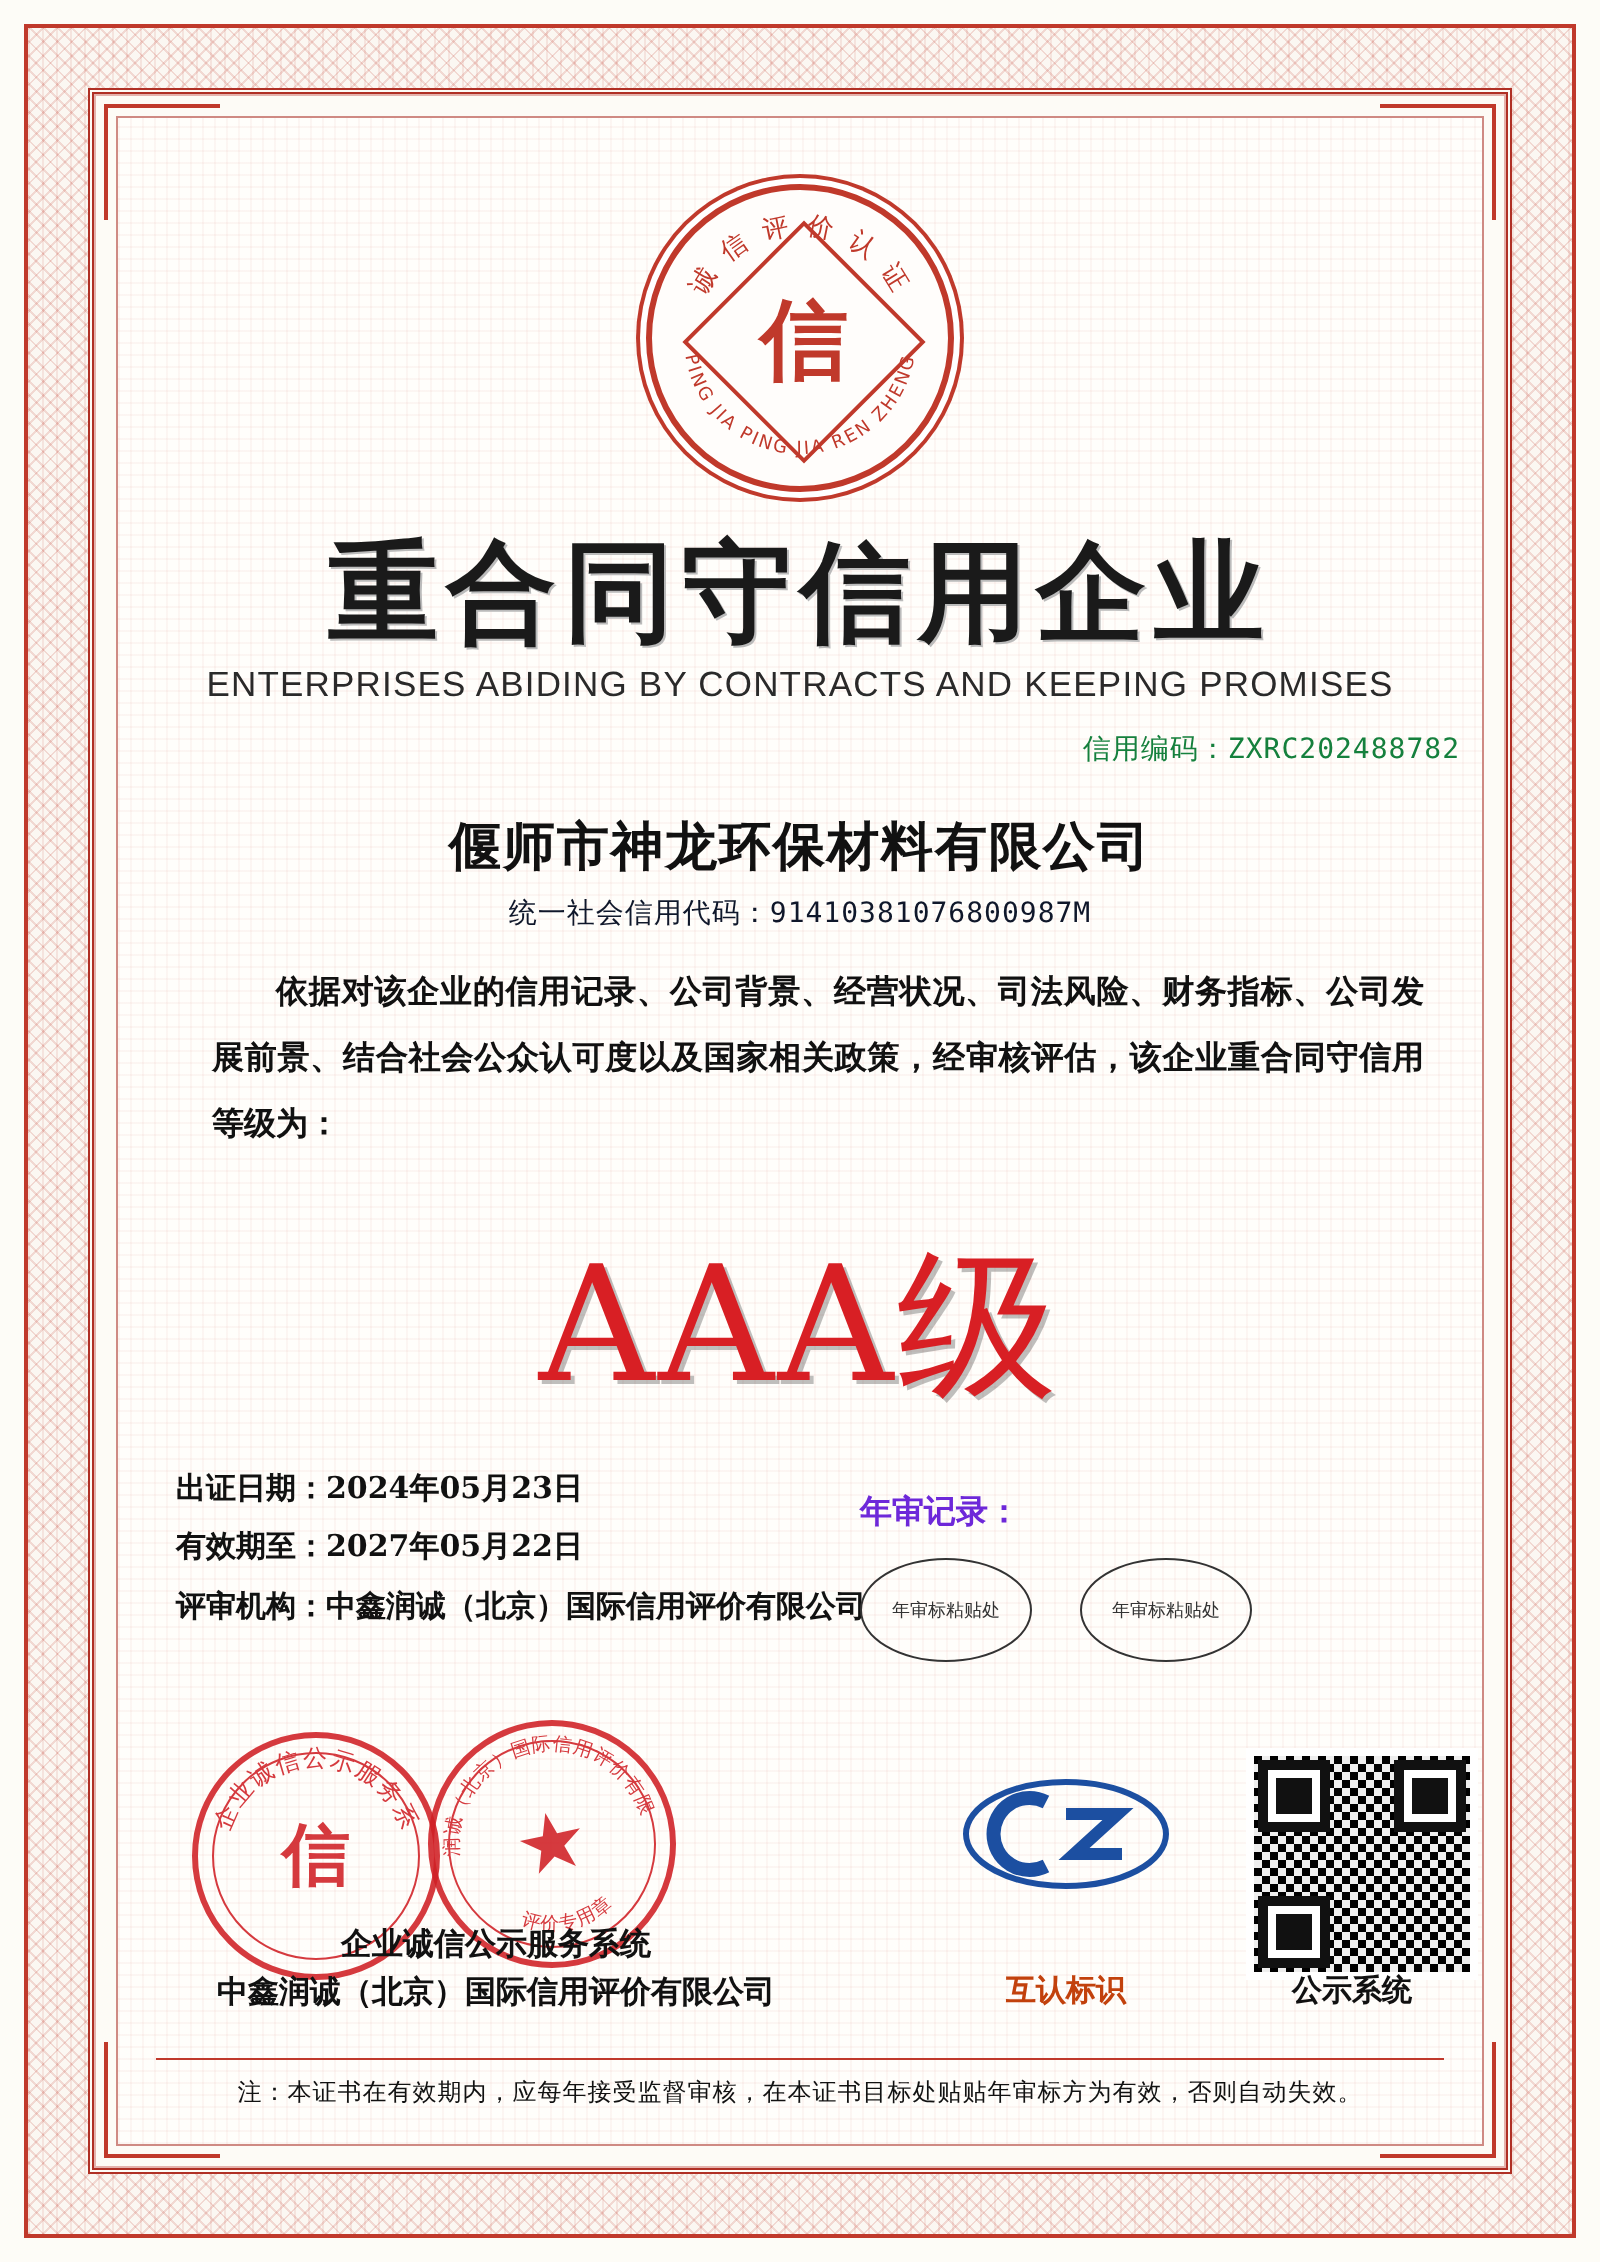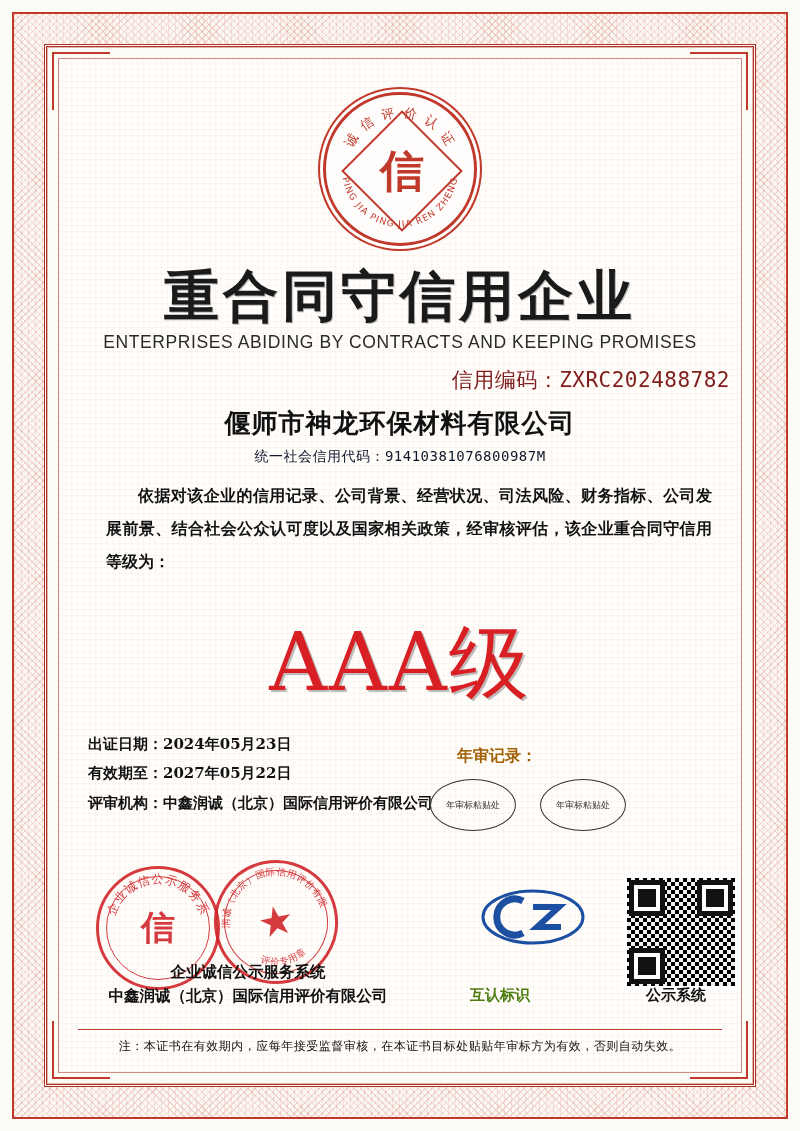--- a/index.html
+++ b/index.html
@@ -86,21 +86,21 @@
     text-shadow:1px 1px 0 #bbb;
   }
   .title-en{
     position:absolute;left:0;right:0;top:262px;text-align:center;
     font-family:"Liberation Sans", sans-serif;
     font-size:17.5px;color:#2a2a2a;letter-spacing:.6px;
   }
   .credit-no{
     position:absolute;right:0;top:296px;
     font-family:"DejaVu Sans Mono", monospace;
-    font-size:21px;color:#7f1d1d;letter-spacing:.5px;
+    font-size:14px;color:#15803d;letter-spacing:.5px;
   }
   .credit-no .lbl{font-family:"DejaVu Serif", serif;}
 
   .company{
     position:absolute;left:0;right:0;top:336px;text-align:center;
     font-family:"DejaVu Serif", serif;
     font-size:26px;font-weight:700;color:#111;letter-spacing:1px;
   }
   .uscc{
     position:absolute;left:0;right:0;top:378px;text-align:center;
@@ -132,21 +132,21 @@
     font-size:15px;color:#111;line-height:1.95;
   }
   .info .row span.k{font-weight:700;}
   .info .row span.v{font-weight:700;}
   .info .row.web span.v{font-family:"DejaVu Serif", serif;}
 
   .annual{
     position:absolute;left:360px;top:676px;
   }
   .annual .lbl{
-    font-family:"DejaVu Serif", serif;font-size:16px;font-weight:700;color:#a16207;margin-left:27px;
+    font-family:"DejaVu Serif", serif;font-size:16px;font-weight:700;color:#6d28d9;
   }
   .annual .circles{margin-top:12px;display:flex;gap:24px;}
   .annual .circ{
     width:84px;height:50px;border:1px solid #333;border-radius:50%;
     display:flex;align-items:center;justify-content:center;
     font-size:9px;color:#333;text-align:center;line-height:1.2;
   }
 
   
   .seals{
@@ -175,22 +175,22 @@
     line-height:1.5;
   }
   .seal-caption.c1{top:100px;}
   .seal-caption.c2{top:124px;}
 
   .logo-box{
     position:absolute;left:400px;top:24px;width:110px;height:66px;
     display:flex;align-items:center;justify-content:center;
   }
   .logo-caption{
-    position:absolute;left:392px;top:126px;width:126px;
-    font-family:"DejaVu Serif", serif;font-size:15px;font-weight:700;color:#4d7c0f;
+    position:absolute;left:392px;top:126px;width:126px;text-align:center;
+    font-family:"DejaVu Serif", serif;font-size:15px;font-weight:700;color:#c2410c;
   }
   .qr{
     position:absolute;left:545px;top:14px;width:108px;height:108px;
     background:
       repeating-linear-gradient(0deg,#111 0 4px,#fff 4px 8px),
       repeating-linear-gradient(90deg,#111 0 4px,#fff 4px 8px);
     background-blend-mode:difference;
     border:4px solid #fff;
   }
   .qr .fp{position:absolute;width:26px;height:26px;border:5px solid #111;background:#fff;}

